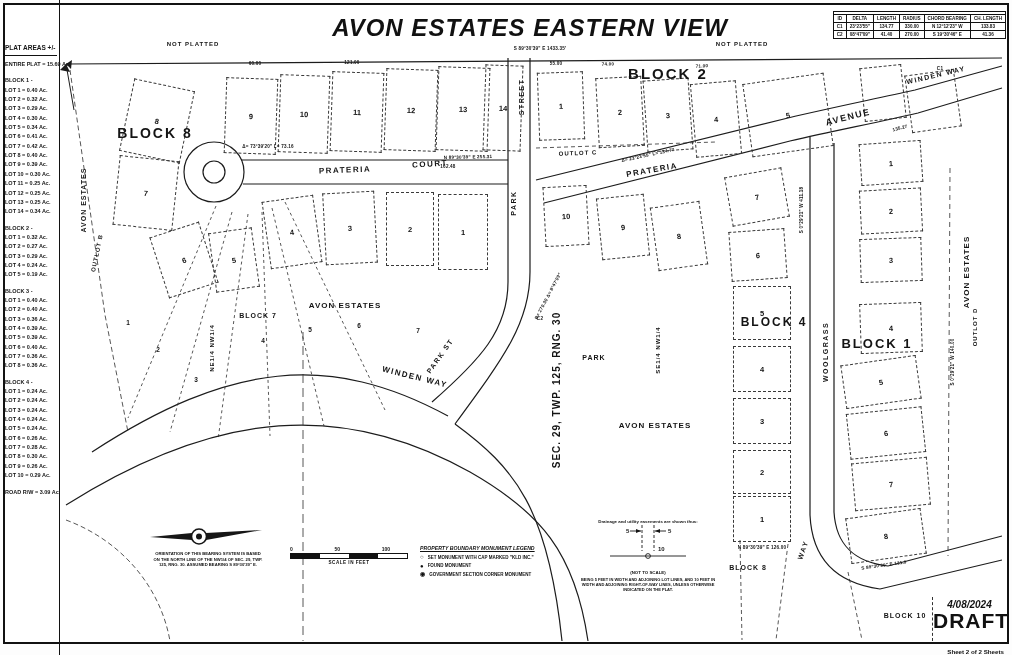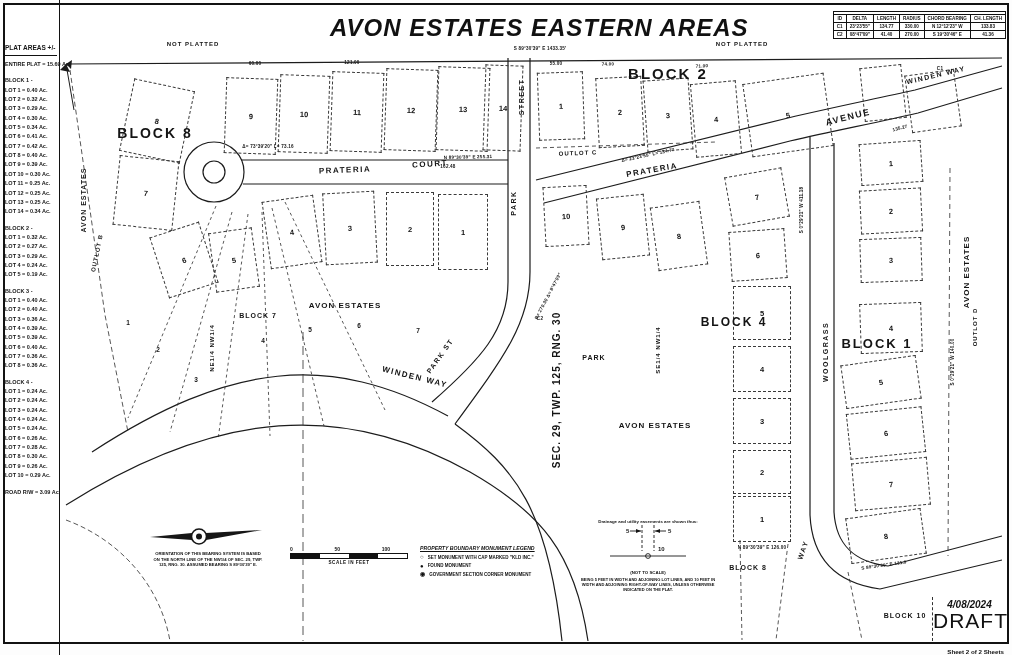--- a/index.html
+++ b/index.html
@@ -81,21 +81,21 @@
   .firm .smudge { position:absolute; right:3px; top:4px; width:28px; }
   .firm .smudge i { display:block; height:3px; background:#191919; margin-bottom:2px; }
   .firm .smudge i:nth-child(2){ width:80%; }
   .firm .smudge i:nth-child(4){ width:70%; }
   
   .draftbox {
     position:absolute; right:6px; bottom:14px; width:74px; height:44px;
     border-left:1px dashed #333; text-align:center; padding-top:2px; background:#fff;
   }
   .draftbox .d-date { font-size:10px; font-weight:bold; font-style:italic; }
-  .draftbox .d-draft { font-size:21px; font-weight:normal; letter-spacing:1px; line-height:1; }
+  .draftbox .d-draft { font-size:21px; font-weight:bold; letter-spacing:1px; line-height:1; }
   .sheet-label { position:absolute; right:8px; bottom:0px; font-size:6.2px; font-weight:bold; }
 </style>
 </head>
 <body>
 
 <div class="page">
   <div class="frame"></div>
 
   <div class="map">
     <svg width="1012" height="655" viewBox="0 0 1012 655">
@@ -280,21 +280,21 @@
         <div class="lbl street" style="left: 440px; top: 356px; font-size: 7px; letter-spacing: 1.5px; transform: translate(-50%, -50%) rotate(-55deg);">PARK ST</div>
         <div class="lbl street" style="left: 652px; top: 170px; font-size: 8px; letter-spacing: 1.5px; transform: translate(-50%, -50%) rotate(-10deg);">PRATERIA</div>
         <div class="lbl street" style="left: 848px; top: 117px; font-size: 9px; letter-spacing: 1.5px; transform: translate(-50%, -50%) rotate(-14deg);">AVENUE</div>
         <div class="lbl street" style="left: 936px; top: 75px; font-size: 7px; letter-spacing: 1.5px; transform: translate(-50%, -50%) rotate(-13deg);">WINDEN WAY</div>
         <div class="lbl street" style="left: 415px; top: 377px; font-size: 8px; letter-spacing: 1.5px; transform: translate(-50%, -50%) rotate(14deg);">WINDEN WAY</div>
         <div class="lbl street" style="left: 825px; top: 352px; font-size: 7px; letter-spacing: 1.5px; transform: translate(-50%, -50%) rotate(-90deg);">WOOLGRASS</div>
         <div class="lbl street" style="left: 803px; top: 550px; font-size: 7px; letter-spacing: 1.5px; transform: translate(-50%, -50%) rotate(-70deg);">WAY</div>
         <div class="lbl area" style="left: 155px; top: 133px; font-size: 14px; letter-spacing: 2px; transform: translate(-50%, -50%) rotate(0deg);">BLOCK 8</div>
         <div class="lbl area" style="left: 668px; top: 73px; font-size: 15px; letter-spacing: 2px; transform: translate(-50%, -50%) rotate(0deg);">BLOCK 2</div>
         <div class="lbl area" style="left: 877px; top: 343px; font-size: 13px; letter-spacing: 2px; transform: translate(-50%, -50%) rotate(0deg);">BLOCK 1</div>
-        <div class="lbl area" style="left: 734px; top: 322px; font-size: 12px; letter-spacing: 2px; transform: translate(-50%, -50%) rotate(0deg);">BLOCK 4</div>
+        <div class="lbl area" style="left: 774px; top: 322px; font-size: 12px; letter-spacing: 2px; transform: translate(-50%, -50%) rotate(0deg);">BLOCK 4</div>
         <div class="lbl area" style="left: 258px; top: 315px; font-size: 7px; letter-spacing: 1px; transform: translate(-50%, -50%) rotate(0deg);">BLOCK 7</div>
         <div class="lbl area" style="left: 748px; top: 567px; font-size: 7px; letter-spacing: 1px; transform: translate(-50%, -50%) rotate(0deg);">BLOCK 8</div>
         <div class="lbl area" style="left: 905px; top: 615px; font-size: 7px; letter-spacing: 1px; transform: translate(-50%, -50%) rotate(0deg);">BLOCK 10</div>
         <div class="lbl area" style="left: 83px; top: 200px; font-size: 7px; letter-spacing: 1px; transform: translate(-50%, -50%) rotate(-90deg);">AVON ESTATES</div>
         <div class="lbl area" style="left: 345px; top: 305px; font-size: 8px; letter-spacing: 1px; transform: translate(-50%, -50%) rotate(0deg);">AVON ESTATES</div>
         <div class="lbl area" style="left: 655px; top: 425px; font-size: 8px; letter-spacing: 1px; transform: translate(-50%, -50%) rotate(0deg);">AVON ESTATES</div>
         <div class="lbl area" style="left: 966px; top: 272px; font-size: 8px; letter-spacing: 1px; transform: translate(-50%, -50%) rotate(-90deg);">AVON ESTATES</div>
         <div class="lbl area" style="left: 97px; top: 253px; font-size: 6px; letter-spacing: 1px; transform: translate(-50%, -50%) rotate(-78deg);">OUTLOT B</div>
         <div class="lbl area" style="left: 578px; top: 153px; font-size: 6px; letter-spacing: 1px; transform: translate(-50%, -50%) rotate(-2deg);">OUTLOT C</div>
         <div class="lbl area" style="left: 975px; top: 327px; font-size: 6px; letter-spacing: 1px; transform: translate(-50%, -50%) rotate(-90deg);">OUTLOT D</div>
@@ -318,21 +318,21 @@
         <div class="lbl dim" style="left: 940px; top: 68px; font-size: 4.6px; transform: translate(-50%, -50%) rotate(0deg);">C1</div>
         <div class="lbl dim" style="left: 540px; top: 318px; font-size: 4.6px; transform: translate(-50%, -50%) rotate(0deg);">C2</div>
         <div class="lbl dim" style="left: 801px; top: 210px; font-size: 4.6px; transform: translate(-50%, -50%) rotate(-90deg);">S 0°29'21" W  411.18</div>
         <div class="lbl dim" style="left: 900px; top: 128px; font-size: 4.6px; transform: translate(-50%, -50%) rotate(-15deg);">135.27</div>
         <div class="lbl dim" style="left: 762px; top: 547px; font-size: 4.6px; transform: translate(-50%, -50%) rotate(0deg);">N 89°30'39" E  126.00</div>
         <div class="lbl dim" style="left: 884px; top: 565px; font-size: 4.6px; transform: translate(-50%, -50%) rotate(-8deg);">S 89°30'39" E  131.9</div>
         <div class="lbl dim" style="left: 952px; top: 362px; font-size: 4.6px; transform: translate(-50%, -50%) rotate(-90deg);">S 0°29'21" W  140.00</div>
       </div>
   </div>
 
-  <div class="title">AVON ESTATES EASTERN AREAS</div>
+  <div class="title">AVON ESTATES EASTERN VIEW</div>
 
   <table class="curve-table">
     <thead>
       <tr>
           <th class="ct-title" id="ct-title" colspan="6"></th>
         </tr>
       <tr id="ct-headers">
           <th>ID</th>
           <th>DELTA</th>
           <th>LENGTH</th>

